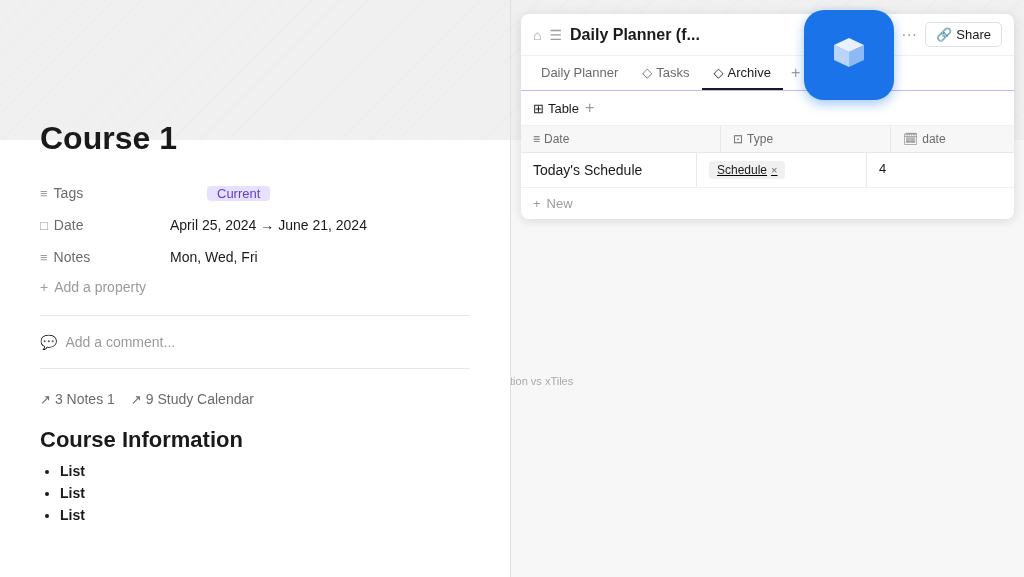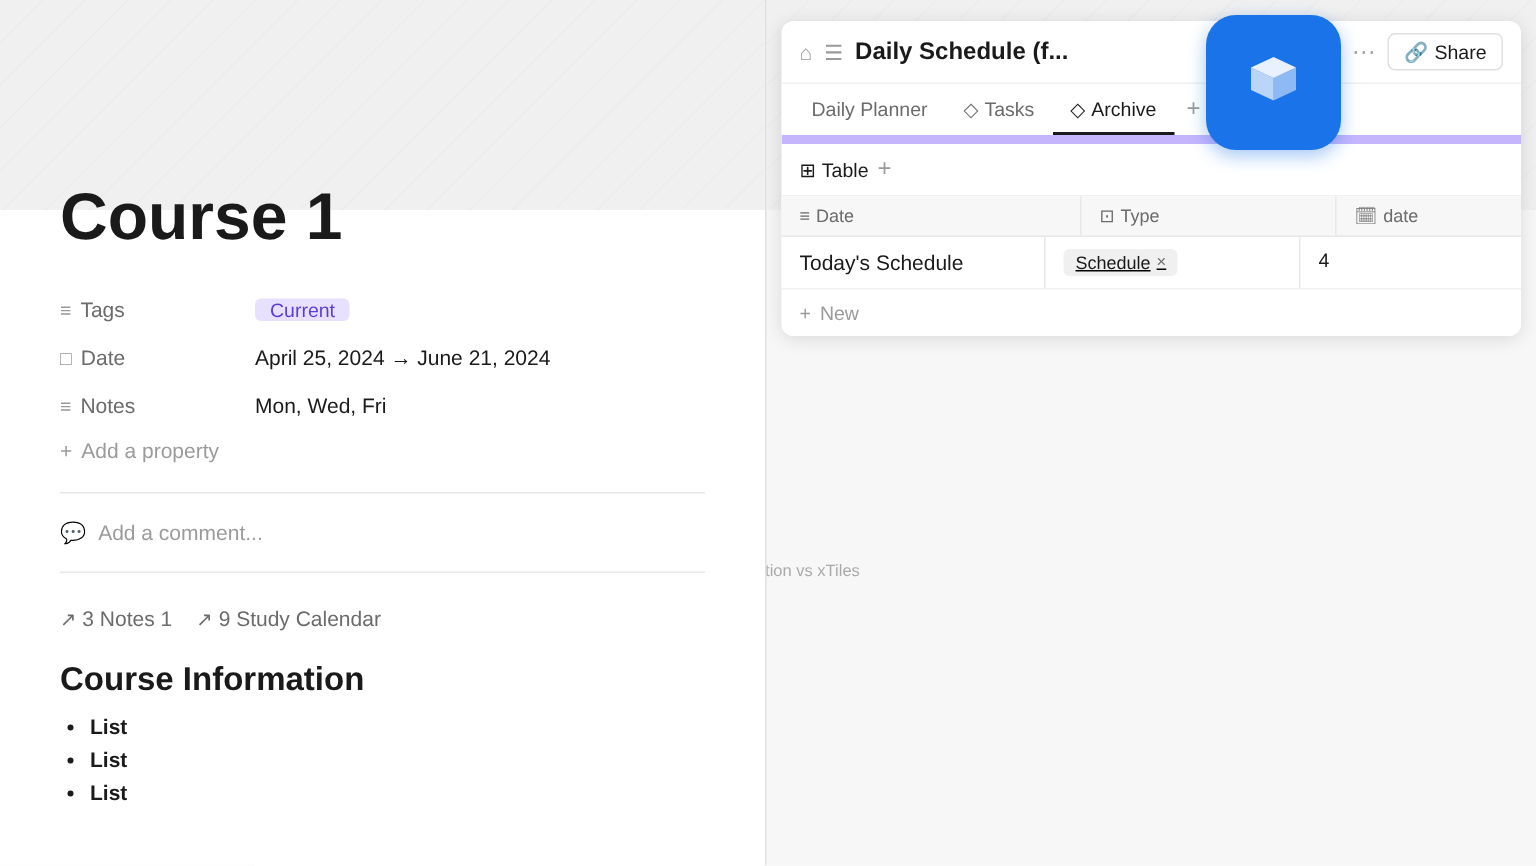--- a/index.html
+++ b/index.html
@@ -46,21 +46,21 @@
       height: 60px;
     }
 
     .left-content {
       position: relative;
       z-index: 1;
       padding: 0 40px;
     }
 
     .course-title {
-      font-size: 44px;
+      font-size: 32px;
       font-weight: 700;
       color: #1a1a1a;
       margin-bottom: 20px;
     }
 
     .property-row {
       display: flex;
       align-items: center;
       padding: 6px 0;
       border-bottom: none;
@@ -86,20 +86,21 @@
       color: #1a1a1a;
     }
 
     .tag-badge {
       background: #e8e0ff;
       color: #5b3fd4;
       padding: 0 10px;
       border-radius: 4px;
       font-size: 13px;
       font-weight: 500;
+      margin-left: 37px;
     }
 
     .add-property {
       display: flex;
       align-items: center;
       gap: 6px;
       color: #9b9b9b;
       font-size: 14px;
       padding: 6px 0;
       cursor: pointer;
@@ -231,21 +232,21 @@
       padding: 4px 10px;
       font-size: 13px;
       color: #1a1a1a;
       background: #fff;
       cursor: pointer;
     }
 
     .notion-tabs {
       display: flex;
       align-items: center;
-      border-bottom: 6px solid #c4b5fd;
+      border-bottom: 1px solid #c4b5fd;
       padding: 0 8px;
       background: #fff;
     }
 
     .notion-tab {
       padding: 8px 12px;
       font-size: 13px;
       color: #6b6b6b;
       cursor: pointer;
       border-bottom: 2px solid transparent;
@@ -520,21 +521,21 @@
     </svg>
   </div>
 
   <div class="notion-vs-text">Notion vs xTiles</div>
 
   <div class="notion-panel">
 
     <div class="notion-topbar">
       <span class="notion-topbar-icon">⌂</span>
       <span class="notion-topbar-icon">☰</span>
-      <span class="notion-topbar-title">Daily Schedule (f...</span>
+      <span class="notion-topbar-title">Daily Planner (f...</span>
       <span class="notion-topbar-dots">···</span>
       <button class="share-btn">
         <span>🔗</span>
         <span>Share</span>
       </button>
     </div>
 
     <div class="notion-tabs">
       <div class="notion-tab">
         <span>Daily Planner</span>

